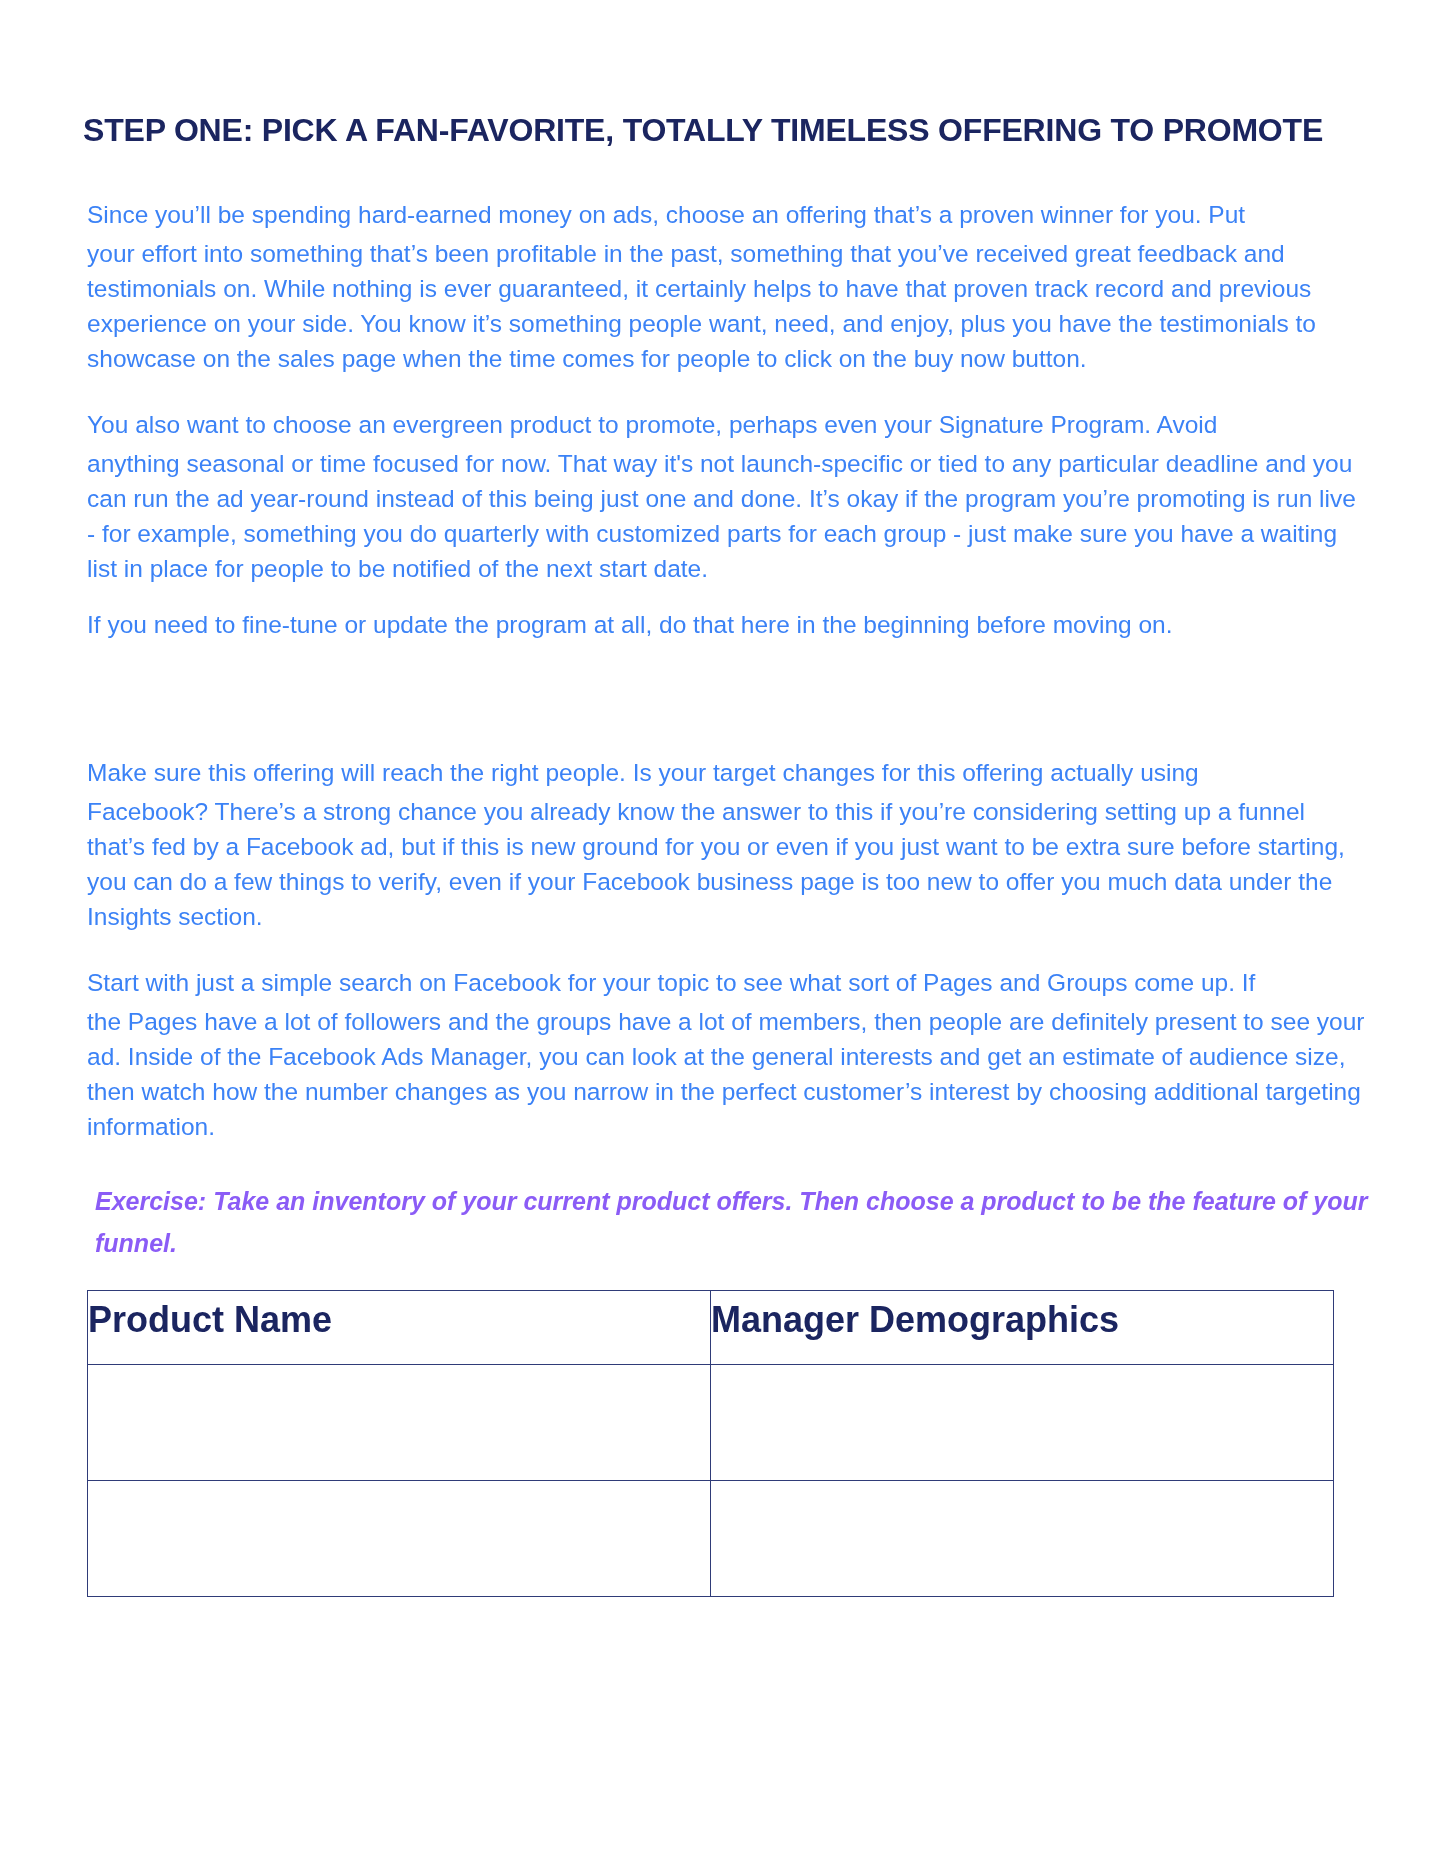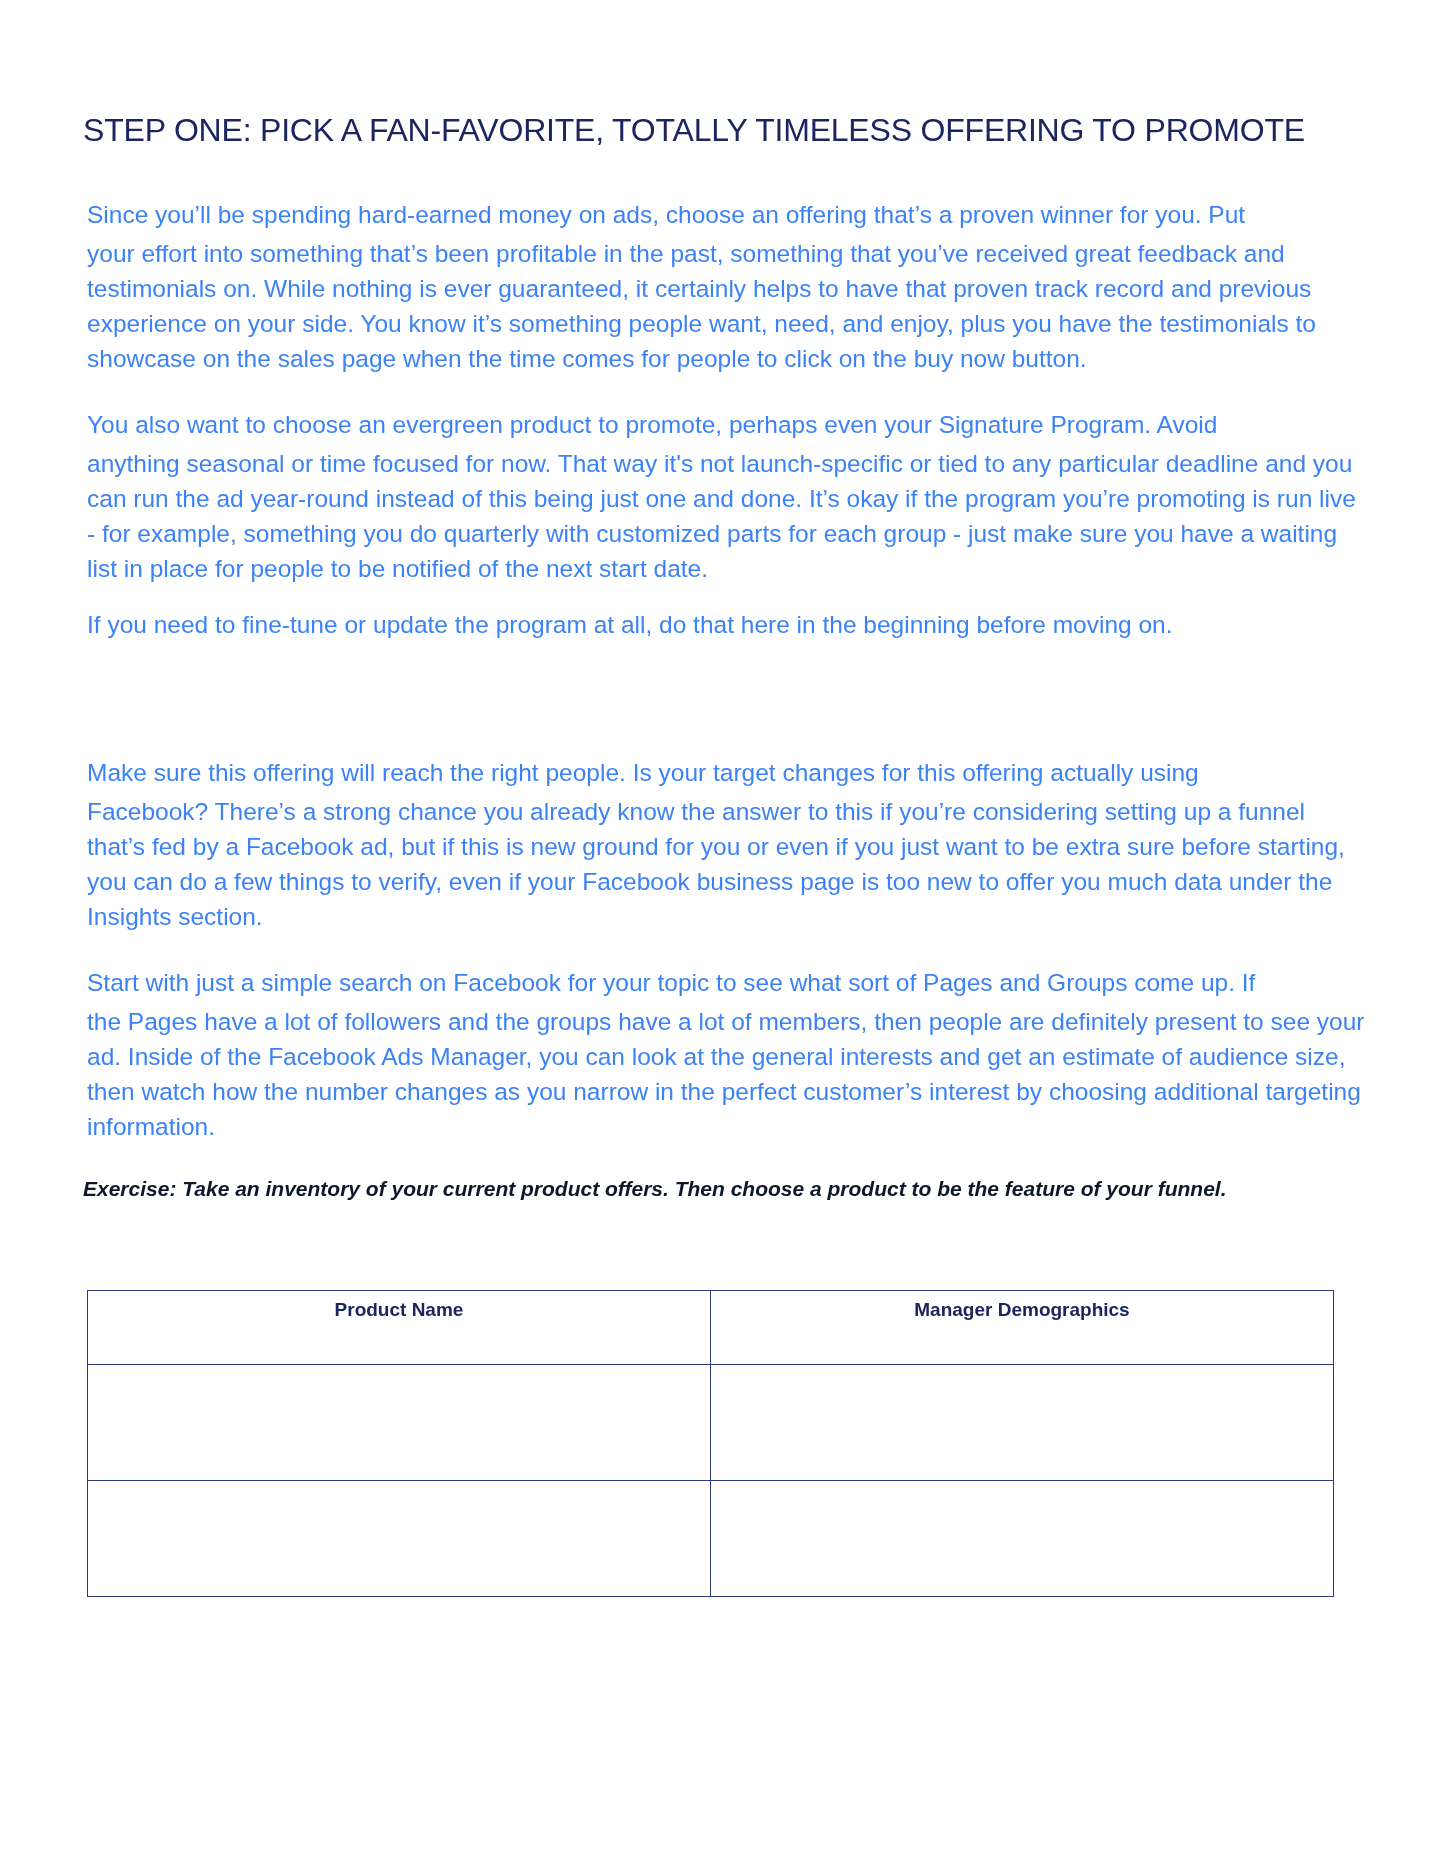--- a/index.html
+++ b/index.html
@@ -1,46 +1,46 @@
 <!DOCTYPE html>
 <html><head>
 <meta charset="utf-8">
 <style>
   html, body { margin: 0; padding: 0; background: #ffffff; }
   body { width: 1445px; height: 1871px; position: relative; overflow: hidden; }
   .page { position: absolute; left: 0; top: 0; width: 1445px; height: 1871px; }
   .heading {
     position: absolute; left: 83px; top: 112px;
-    font-family: "Liberation Sans", sans-serif; font-weight: normal;
+    font-family: "Liberation Sans", sans-serif; font-weight: bold;
     font-size: 32px; color: #1b2560; letter-spacing: -0.2px; white-space: nowrap;
     margin: 0;
   }
   .para {
     position: absolute; left: 83px; width: 1280px;
     font-family: "Liberation Sans", sans-serif; font-size: 24.5px;
     color: #3b82f6; margin: 4px;
   }
   .para .first { display: block; line-height: 42px; }
   .para .rest { display: block; line-height: 35px; }
   .exercise {
     position: absolute; left: 83px; top: 1168px; width: 1280px;
-    font-family: "Liberation Sans", sans-serif; font-size: 21px;
-    font-weight: bold; font-style: italic; color: #0f172a; line-height: 42px; margin: 0;
+    font-family: "Liberation Sans", sans-serif; font-size: 25px;
+    font-weight: bold; font-style: italic; color: #8b5cf6; line-height: 42px; margin: 12px;
   }
   table.exercise-table {
     position: absolute; left: 87px; top: 1290px; width: 1247px;
     border-collapse: collapse; table-layout: fixed;
   }
   table.exercise-table th, table.exercise-table td {
     border: 1.5px solid #2f3b78; padding: 0;
   }
   table.exercise-table th {
     height: 74px; vertical-align: top;
-    font-family: "Liberation Sans", sans-serif; font-weight: bold; font-size: 19px;
-    color: #1b2560; text-align: center; padding-top: 8px; box-sizing: border-box;
+    font-family: "Liberation Sans", sans-serif; font-weight: bold; font-size: 36px;
+    color: #1b2560; text-align: left; padding-top: 8px; box-sizing: border-box;
   }
   table.exercise-table td { height: 115px; }
   .col1 { width: 623px; }
 </style>
 </head>
 <body>
 
 <div class="page">
 
   <h1 class="heading">STEP ONE: PICK A FAN-FAVORITE, TOTALLY TIMELESS OFFERING TO PROMOTE</h1>

